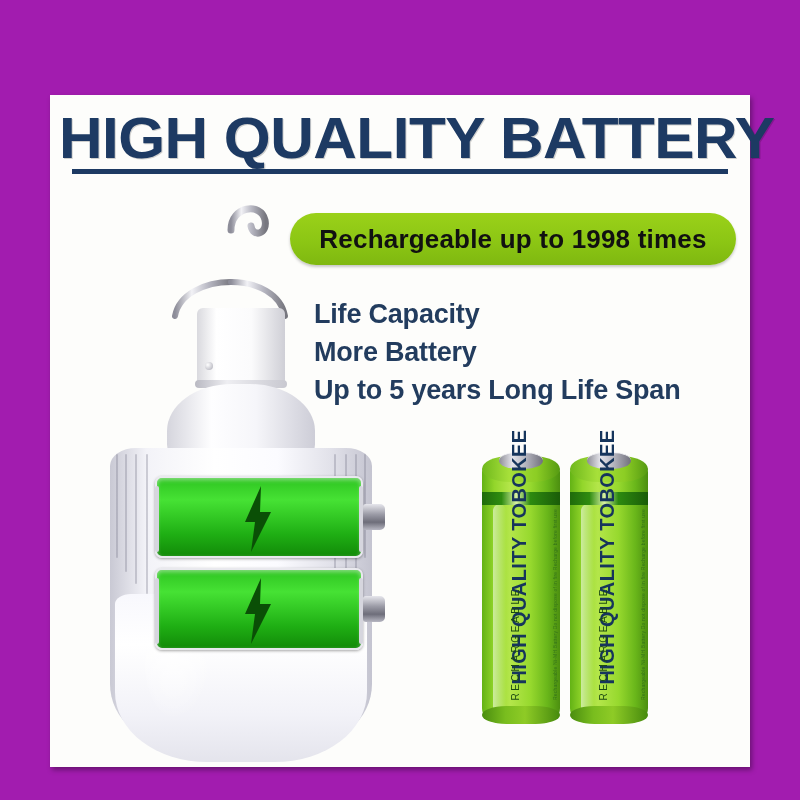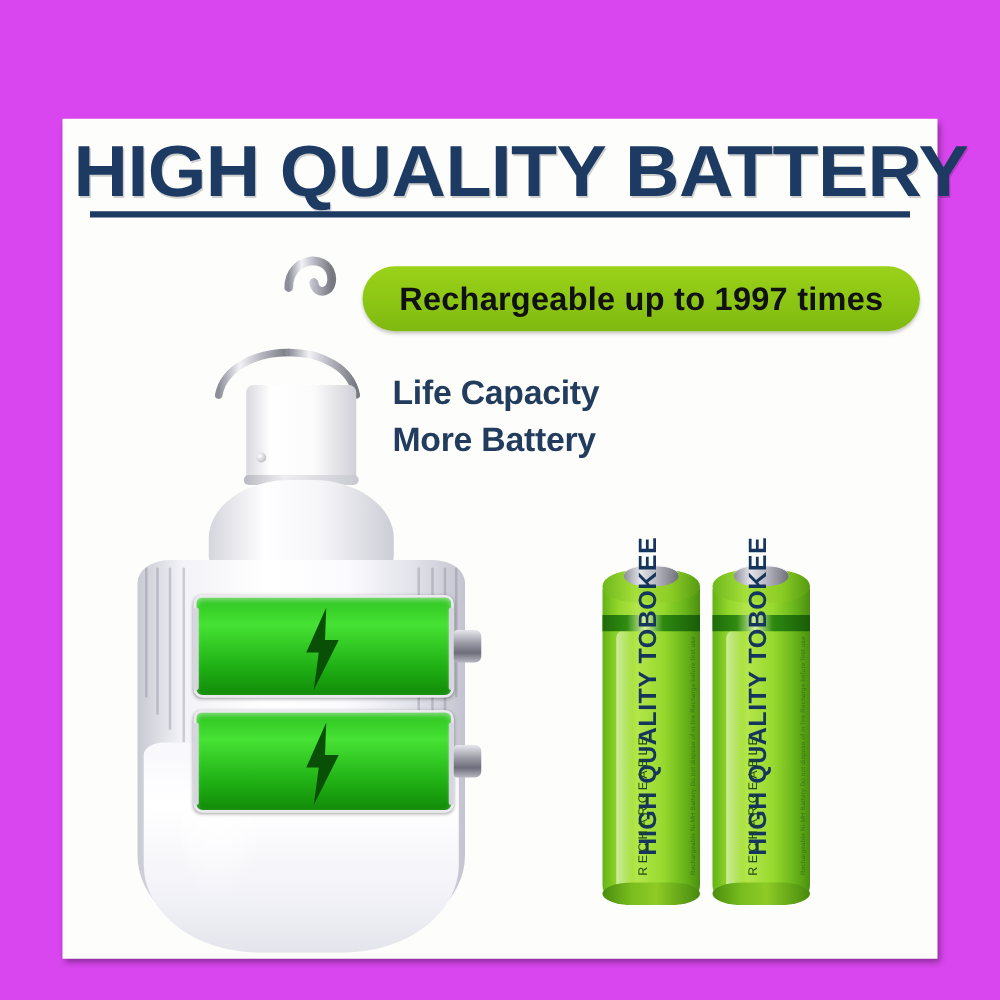--- a/index.html
+++ b/index.html
@@ -5,21 +5,21 @@
   * { margin:0; padding:0; box-sizing:border-box; }
   html, body {
     width:800px; height:800px;
     background:#1d3557;
     font-family:"Liberation Sans", sans-serif;
     overflow:hidden;
   }
   #stage {
     position:relative;
     width:800px; height:800px;
-    background:#d946ef;
+    background:#a21caf;
   }
 
   
   #card {
     position:absolute;
     left:50px; top:95px;
     width:700px; height:672px;
     background:#fdfdfb;
     box-shadow:2px 3px 5px rgba(0,0,0,.35);
   }
@@ -273,26 +273,27 @@
 <div id="stage">
 
   <div id="card">
 
     <div id="headline-wrap">
       <div id="headline">HIGH QUALITY BATTERY</div>
     </div>
     <div id="headline-rule"></div>
 
     <div id="badge">
-      <span id="badge-text">Rechargeable up to 1997 times</span>
+      <span id="badge-text">Rechargeable up to 1998 times</span>
     </div>
 
     <div id="features">
       <div class="feature-line">Life Capacity</div>
       <div class="feature-line">More Battery</div>
+      <div class="feature-line">Up to 5 years Long Life Span</div>
     </div>
 
     <div id="bulb">
 
       <svg class="hook-svg" width="180" height="140" viewBox="0 0 180 140">
         <defs>
           <linearGradient id="chrome" x1="0" y1="0" x2="1" y2="0">
             <stop offset="0%" stop-color="#8d8d99"></stop>
             <stop offset="30%" stop-color="#f2f2f6"></stop>
             <stop offset="60%" stop-color="#b7b7c2"></stop>

